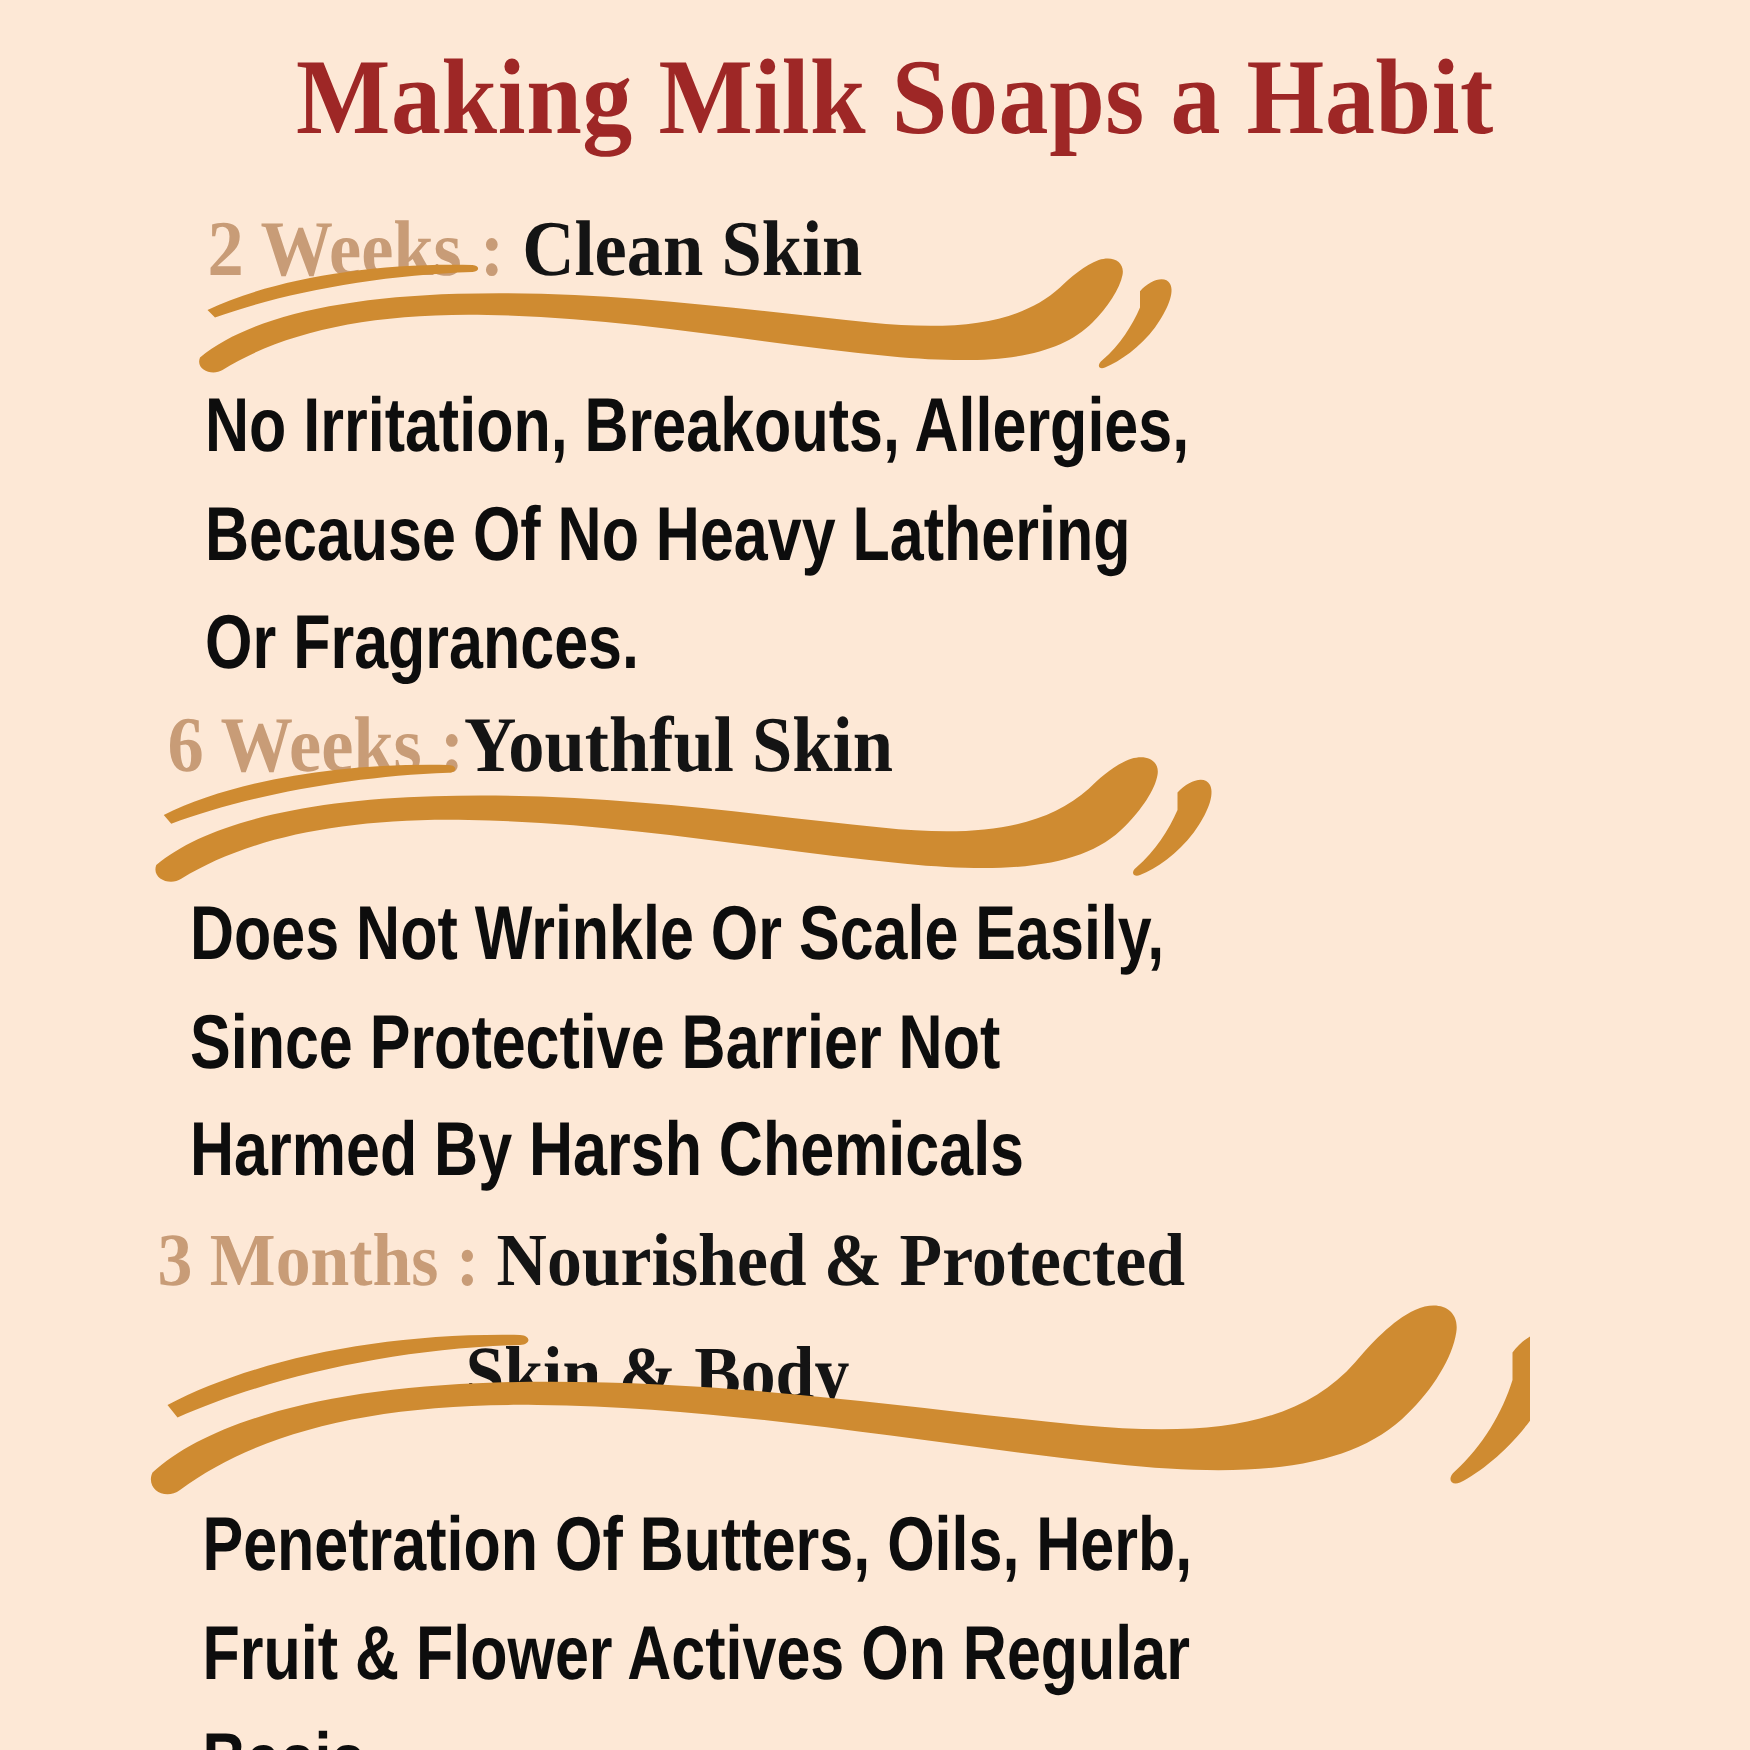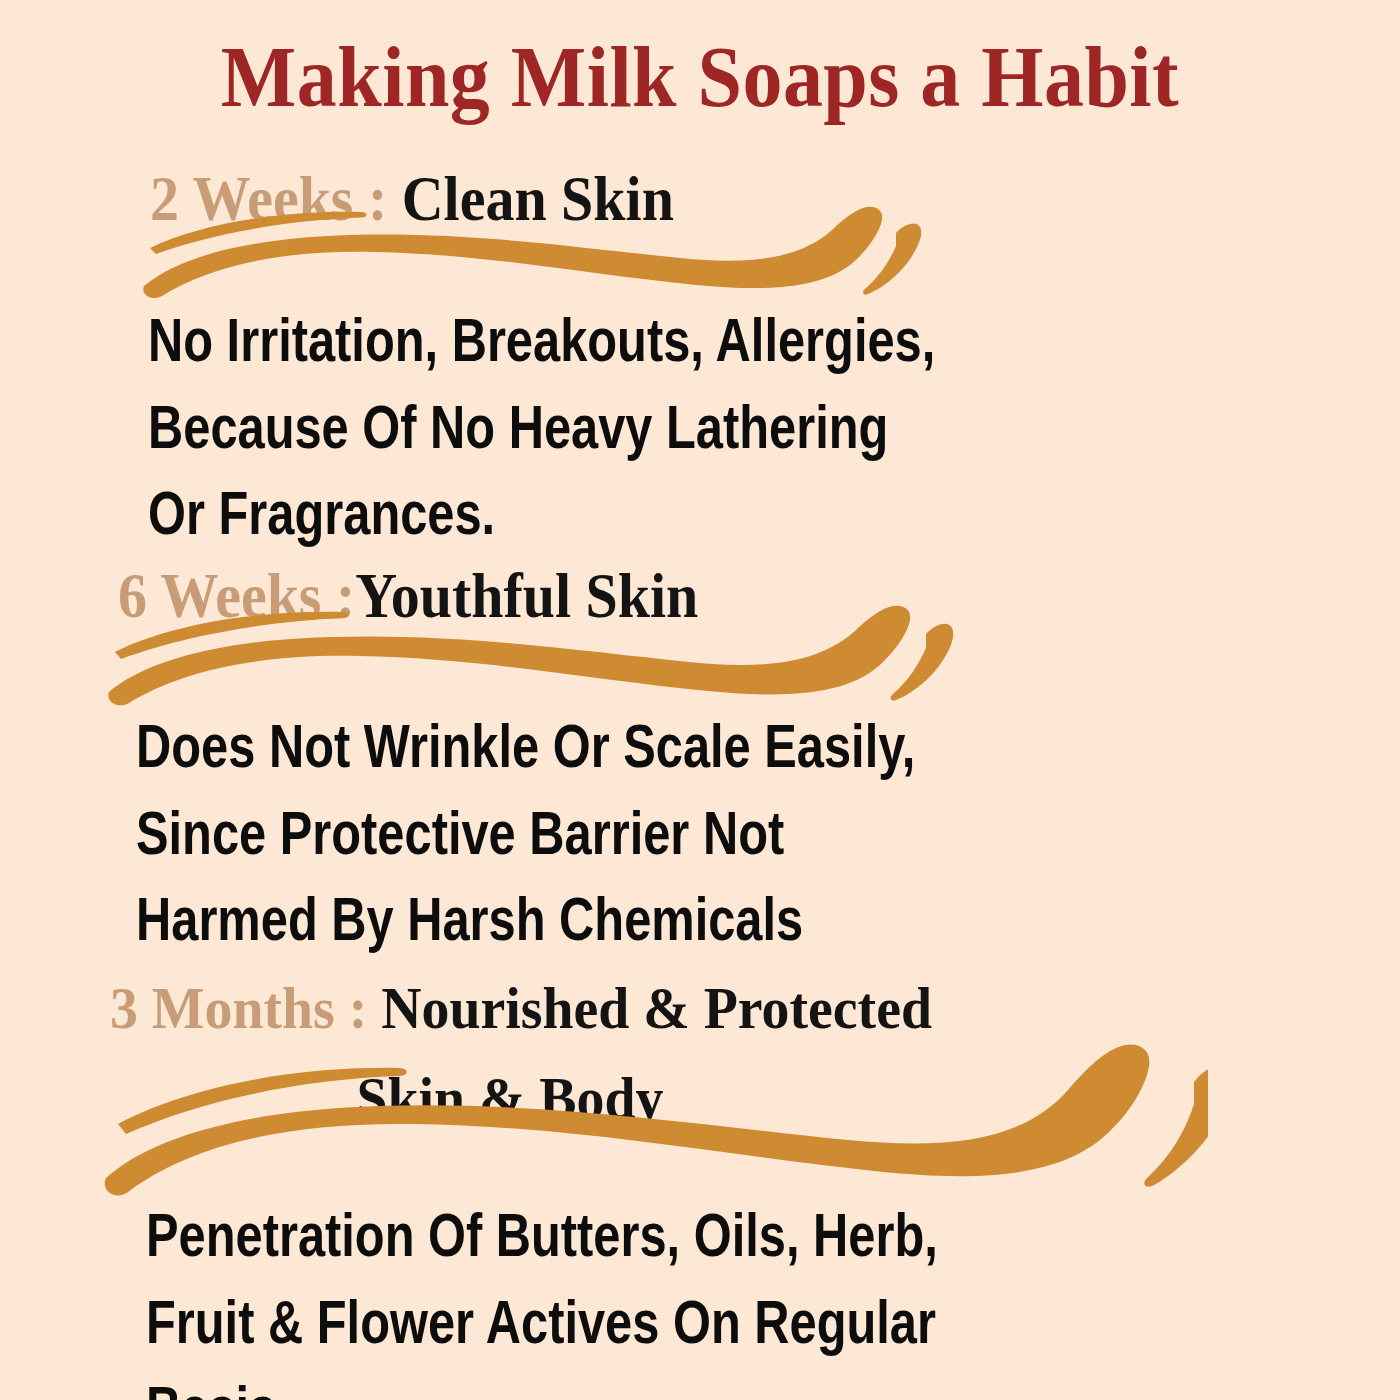--- a/index.html
+++ b/index.html
@@ -12,20 +12,21 @@
     background: #FDE8D6;
     font-family: "Liberation Sans", sans-serif;
     overflow: hidden;
   }
   #poster {
     position: relative;
     width: 1208px;
     height: 1400px;
     background: #FDE8D6;
     overflow: hidden;
+    margin-left: 16px;
   }
 
   
   .poster-title {
     position: absolute;
     left: 0;
     top: 34px;
     width: 1400px;
     text-align: center;
     font-family: "Liberation Serif", "DejaVu Serif", serif;

